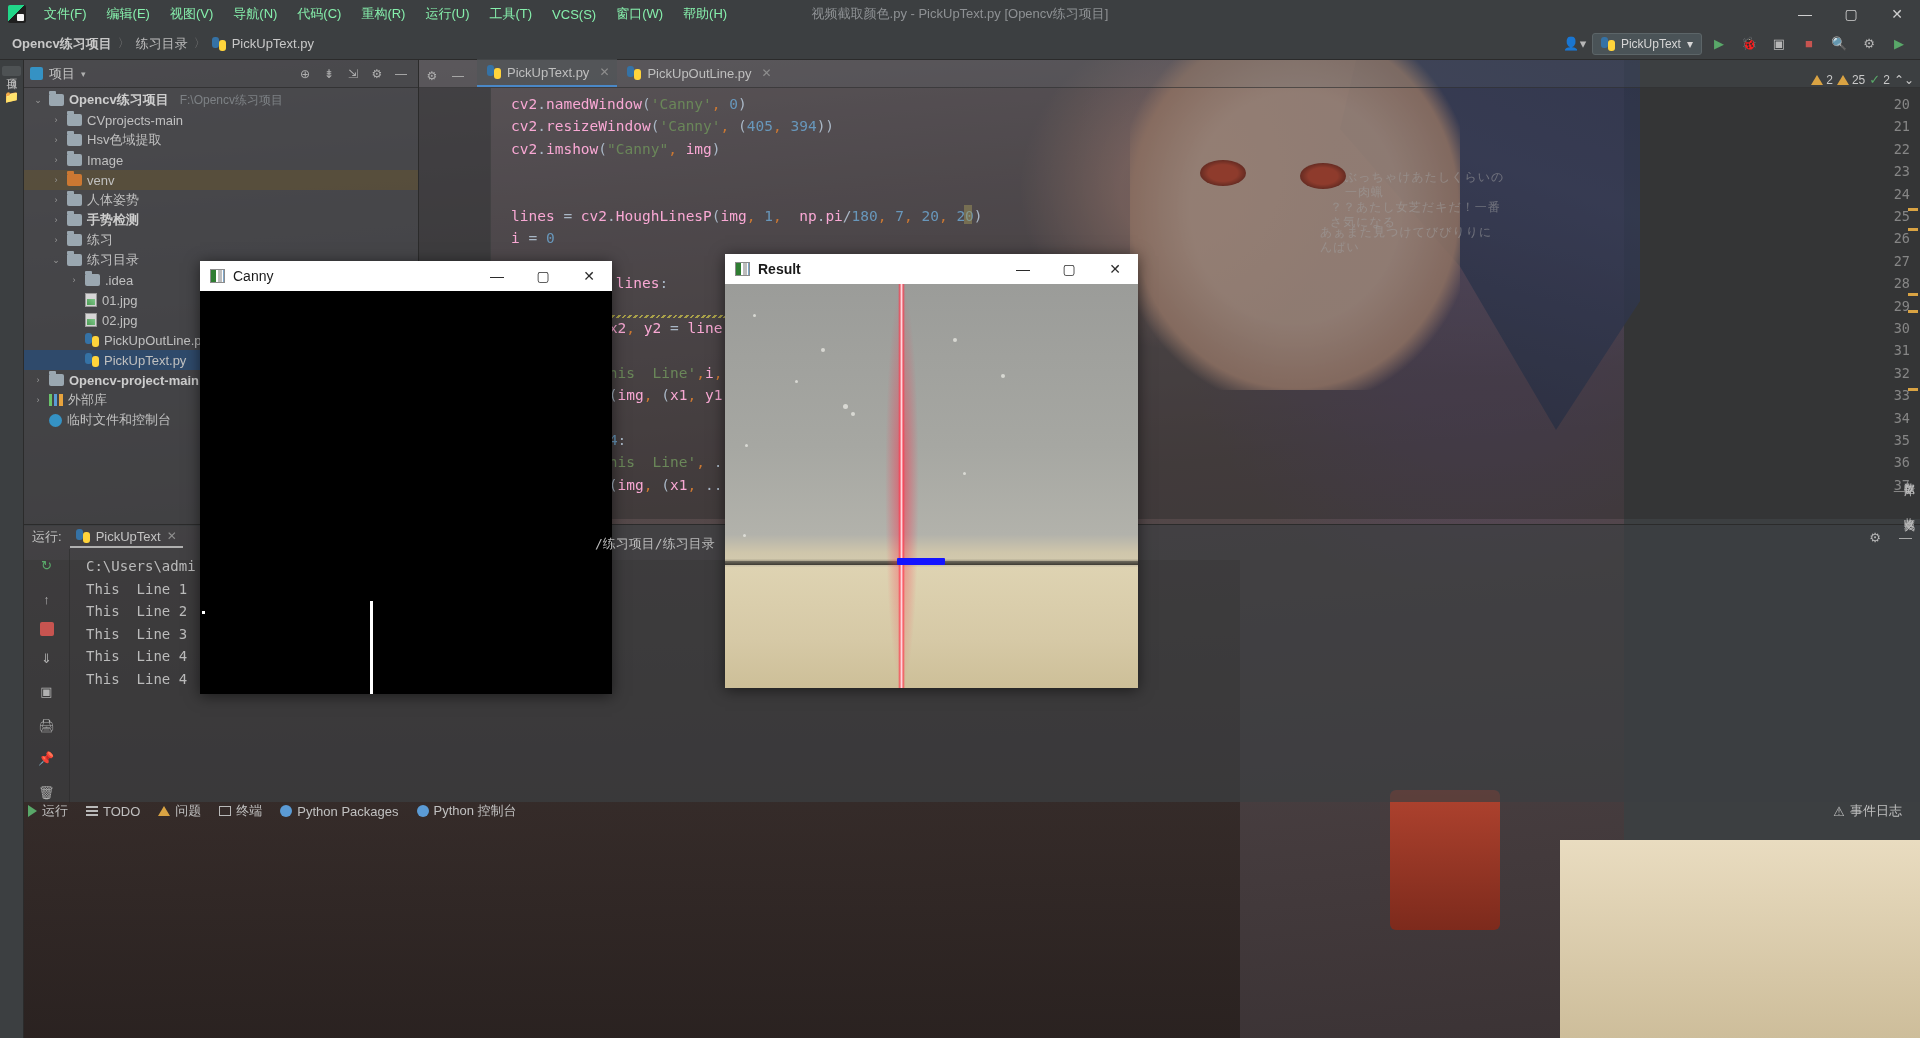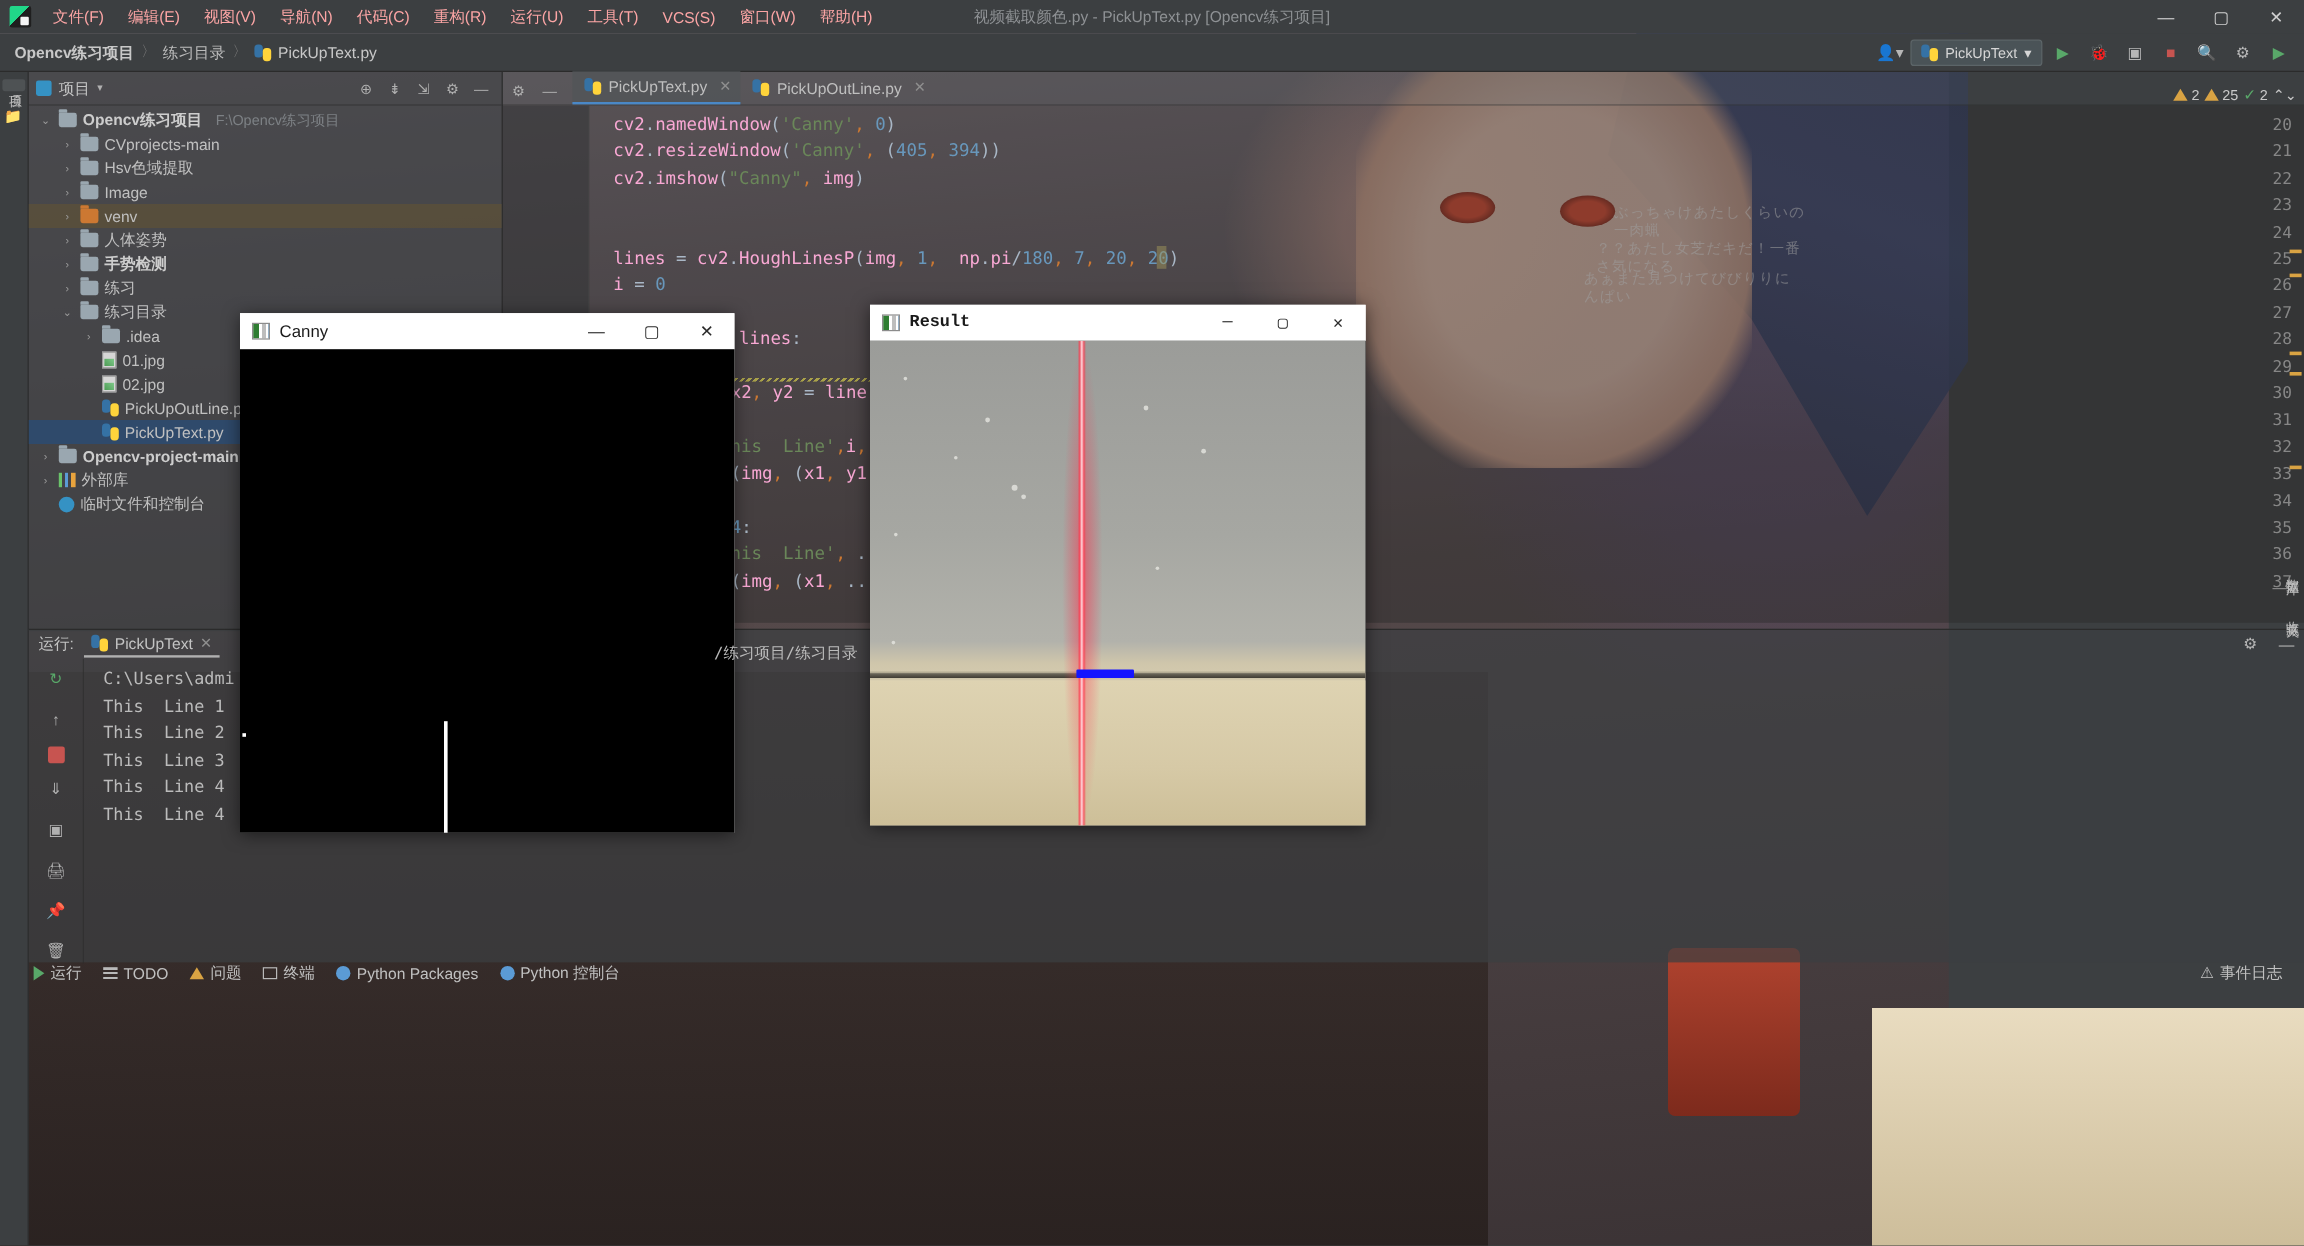--- a/index.html
+++ b/index.html
@@ -70,21 +70,21 @@
   .app-logo {
     width:18px;height:18px;margin:0 8px 0 8px;border-radius:2px;
     background:linear-gradient(135deg,#21d789 0%,#21d789 45%,#1f1f1f 45%,#1f1f1f 100%);
     position:relative; flex:0 0 auto;
   }
   .app-logo:after{
     content:""; position:absolute; right:2px; bottom:2px; width:7px;height:7px;
     background:#f5f5f5; border-radius:1px;
   }
   .menu { display:flex; align-items:center; gap:0px; }
-  .menu-item { padding:4px 10px; font-size:13px; color:#fca5a5; white-space:nowrap; cursor:default;}
+  .menu-item { padding:4px 10px; font-size:13px; color:#86efac; white-space:nowrap; cursor:default;}
   .win-title {
     position:absolute; left:0; right:0; top:0; height:28px; line-height:28px;
     text-align:center; color:#8e9194; font-size:13px; pointer-events:none;
   }
   .wbtns { position:absolute; right:0; top:0; height:28px; display:flex; align-items:center; }
   .wbtn { width:46px; height:28px; display:flex; align-items:center; justify-content:center;
           color:#cfcfcf; font-size:14px; }
 
   
   .navbar {
@@ -652,21 +652,21 @@
         <span class="cvbtn">▢</span>
         <span class="cvbtn close">✕</span>
       </span>
     </div>
     <div class="cvbody" id="canny-body" style="width: 412px; height: 403px; background: rgb(0, 0, 0);">
         <div class="cline" style="left: 170px; top: 310px; width: 3px; height: 115px;"></div>
         <div class="cline" style="left: 2px; top: 320px; width: 3px; height: 3px;"></div>
       </div>
   </div>
 
-  <div class="cvwin" id="win-result" style="left: 725px; top: 254px; width: 413px; height: 434px; font-family: Liberation Mono, monospace;">
+  <div class="cvwin" id="win-result" style="left: 725px; top: 254px; width: 413px; height: 434px;">
     <div class="cvtitle">
       <span class="cvicon"></span>
       <span style="font-weight:bold;">Result</span>
       <span class="cvbtns">
         <span class="cvbtn">—</span>
         <span class="cvbtn">▢</span>
         <span class="cvbtn close">✕</span>
       </span>
     </div>
     <div class="cvbody" id="result-body" style="width: 413px; height: 404px;">

